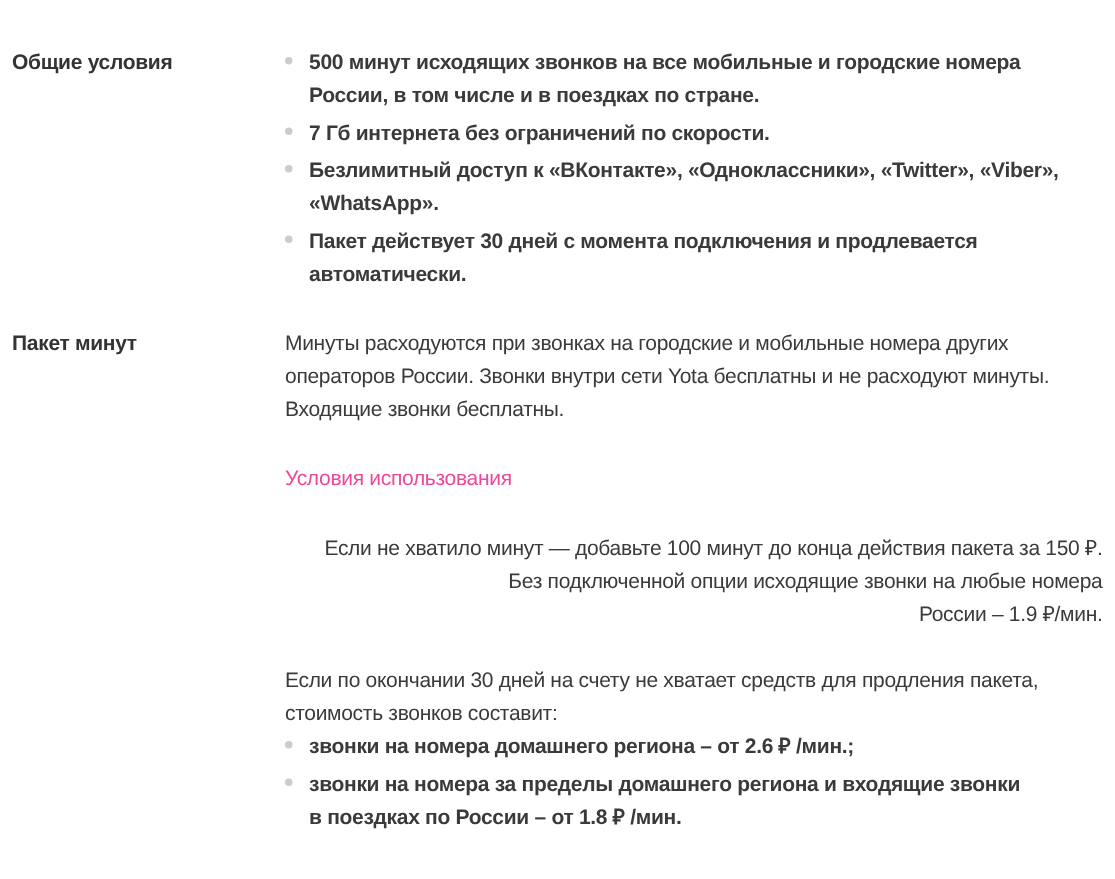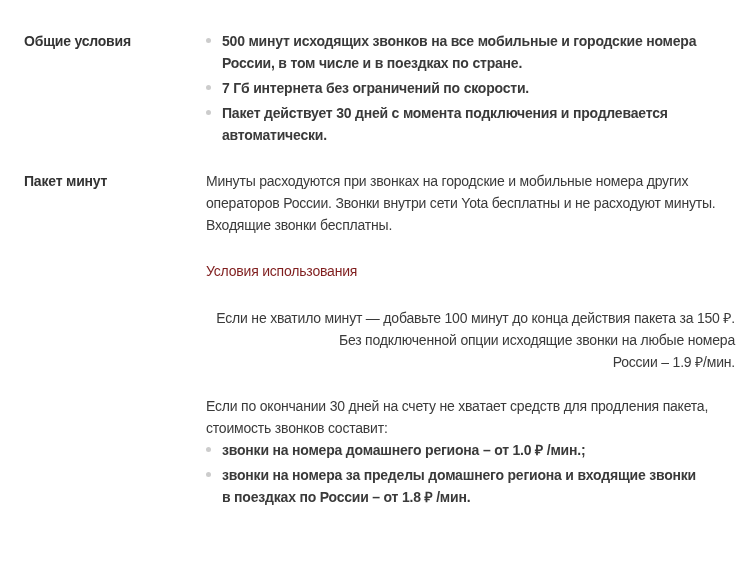--- a/index.html
+++ b/index.html
@@ -7,21 +7,21 @@
     width: 743px;
     height: 586px;
     background: #ffffff;
     overflow: hidden;
     font-family: "Liberation Sans", sans-serif;
     font-size: 14px;
     line-height: 22px;
     letter-spacing: -0.2px;
     color: #3a3a3a;
   }
-  .page { padding: 30px 8px 0 24px; }
+  .page { padding: 30px 8px 0 8px; }
 
   .section {
     display: grid;
     grid-template-columns: 182px 1fr;
     align-items: start;
   }
   .section + .section { margin-top: 24px; }
 
   .section-label {
     font-weight: bold;
@@ -51,38 +51,40 @@
     left: 0;
     top: 8px;
     width: 5px;
     height: 5px;
     border-radius: 50%;
     background: #cccccc;
   }
 
   .paragraph { margin: 0; }
   .subheading {
-    color: #7f1d1d;
+    color: #ec4899;
     margin-top: 24px;
   }
   .mt-25 { margin-top: 25px; text-align: right; }
   .mt-22 { margin-top: 22px; }
 </style>
 </head>
 <body>
 
 <div class="page">
 
   <div class="section">
     <div class="section-label text">Общие условия</div>
     <div class="section-body">
       <ul class="bullet-list">
         <li class="text">500 минут исходящих звонков на все мобильные и городские номера
 России, в том числе и в поездках по стране.</li>
         <li class="text">7 Гб интернета без ограничений по скорости.</li>
+        <li class="text">Безлимитный доступ к «ВКонтакте», «Одноклассники», «Twitter», «Viber»,
+«WhatsApp».</li>
         <li class="text">Пакет действует 30 дней с момента подключения и продлевается
 автоматически.</li>
       </ul>
     </div>
   </div>
 
   <div class="section">
     <div class="section-label text">Пакет минут</div>
     <div class="section-body">
 
@@ -93,21 +95,21 @@
       <div class="subheading text">Условия использования</div>
 
       <p class="paragraph text mt-25">Если не хватило минут — добавьте 100 минут до конца действия пакета за 150 ₽.
 Без подключенной опции исходящие звонки на любые номера
 России – 1.9 ₽/мин.</p>
 
       <p class="paragraph text mt-22">Если по окончании 30 дней на счету не хватает средств для продления пакета,
 стоимость звонков составит:</p>
 
       <ul class="bullet-list">
-        <li class="text">звонки на номера домашнего региона – от 1.0 ₽ /мин.;</li>
+        <li class="text">звонки на номера домашнего региона – от 2.6 ₽ /мин.;</li>
         <li class="text">звонки на номера за пределы домашнего региона и входящие звонки
 в поездках по России – от 1.8 ₽ /мин.</li>
       </ul>
 
     </div>
   </div>
 
 </div>
 
 </body></html>

